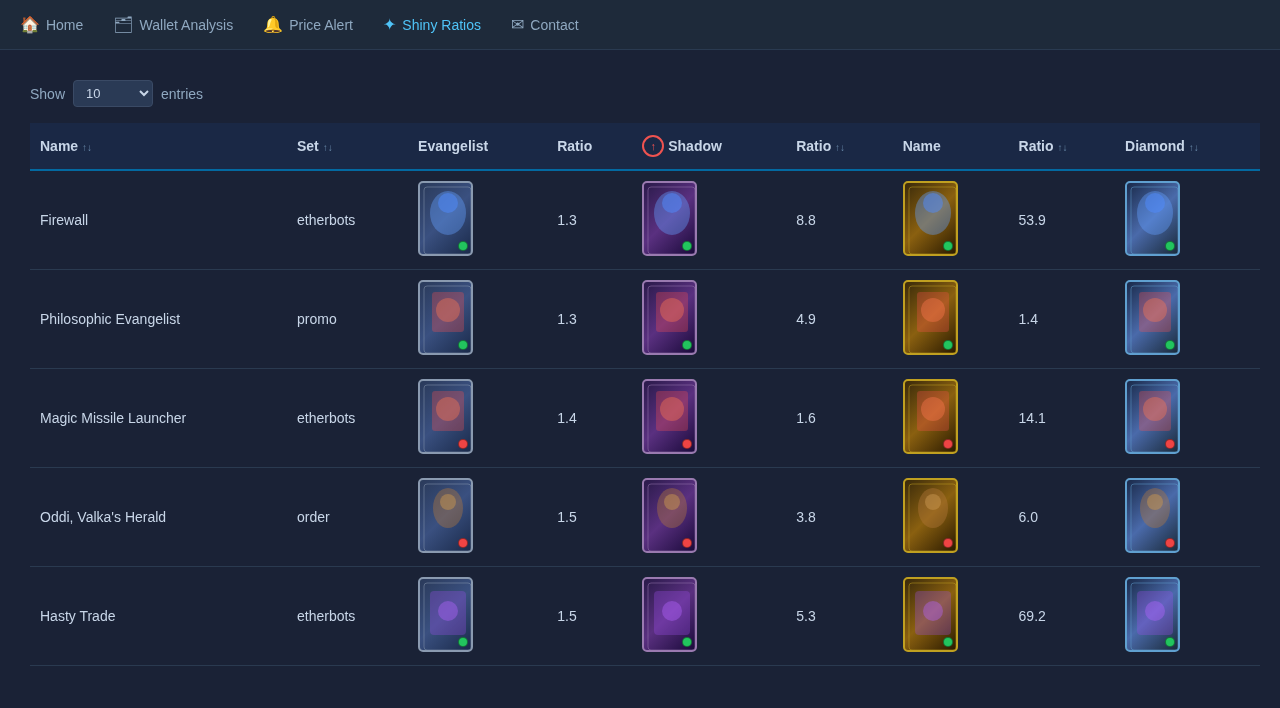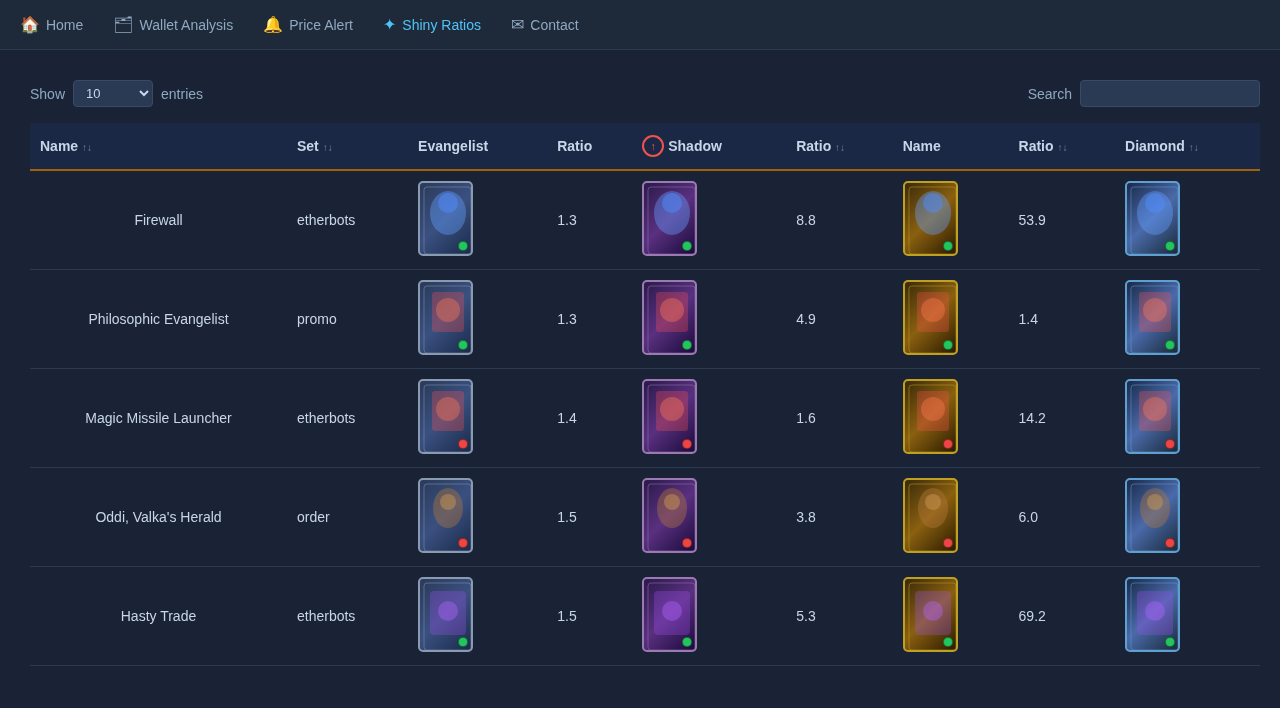--- a/index.html
+++ b/index.html
@@ -91,21 +91,21 @@
       width: 180px;
     }
 
     
     .data-table {
       width: 100%;
       border-collapse: collapse;
     }
     .data-table thead tr {
       background-color: #1a2845;
-      border-bottom: 2px solid #a16207;
+      border-bottom: 2px solid #0369a1;
     }
     .data-table th {
       padding: 12px 10px;
       text-align: left;
       color: #c8d6e8;
       font-weight: 600;
       font-size: 14px;
       white-space: nowrap;
       cursor: pointer;
       user-select: none;
@@ -127,21 +127,20 @@
       font-size: 14px;
     }
 
     .ratio-value {
       color: #c8d6e8;
       font-size: 14px;
     }
     .name-cell {
       color: #e0e8f8;
       font-size: 14px;
-      text-align: center;
     }
     .set-cell {
       color: #8fa8c0;
       font-size: 13px;
     }
   </style>
 </head>
 <body>
 
 <nav>
@@ -174,24 +173,20 @@
     <div class="show-entries">
       <span>Show</span>
       <select>
         <option>10</option>
         <option>25</option>
         <option>50</option>
         <option>100</option>
       </select>
       <span>entries</span>
     </div>
-    <div class="search-control">
-      <span>Search</span>
-      <input type="text" placeholder="" style="">
-    </div>
   </div>
 
   <table class="data-table">
     <thead>
       <tr>
         <th>
           <span>Name</span>
           <span class="sort-arrows">
             <span style="font-size:10px; color:#6a8aaa;">↑↓</span>
           </span>
@@ -515,21 +510,21 @@
       </svg>
       <div style="
         position: absolute; bottom: 3px; right: 3px;
         width: 10px; height: 10px;
         border-radius: 50%;
         background: #ef4444;
         border: 1px solid rgba(0,0,0,0.4);
       "></div>
     </div>
   </td>
-    <td class="ratio-value">14.2</td>
+    <td class="ratio-value">14.1</td>
     <td>
     <div style="
       background: linear-gradient(135deg, #1a2a4a 0%, #4a6aaa 50%, #1a2a3a 100%);
       border: 2px solid #60a0d0;
       border-radius: 5px;
       width: 55px; height: 75px;
       position: relative;
       overflow: hidden;
       display: inline-block;
     ">

